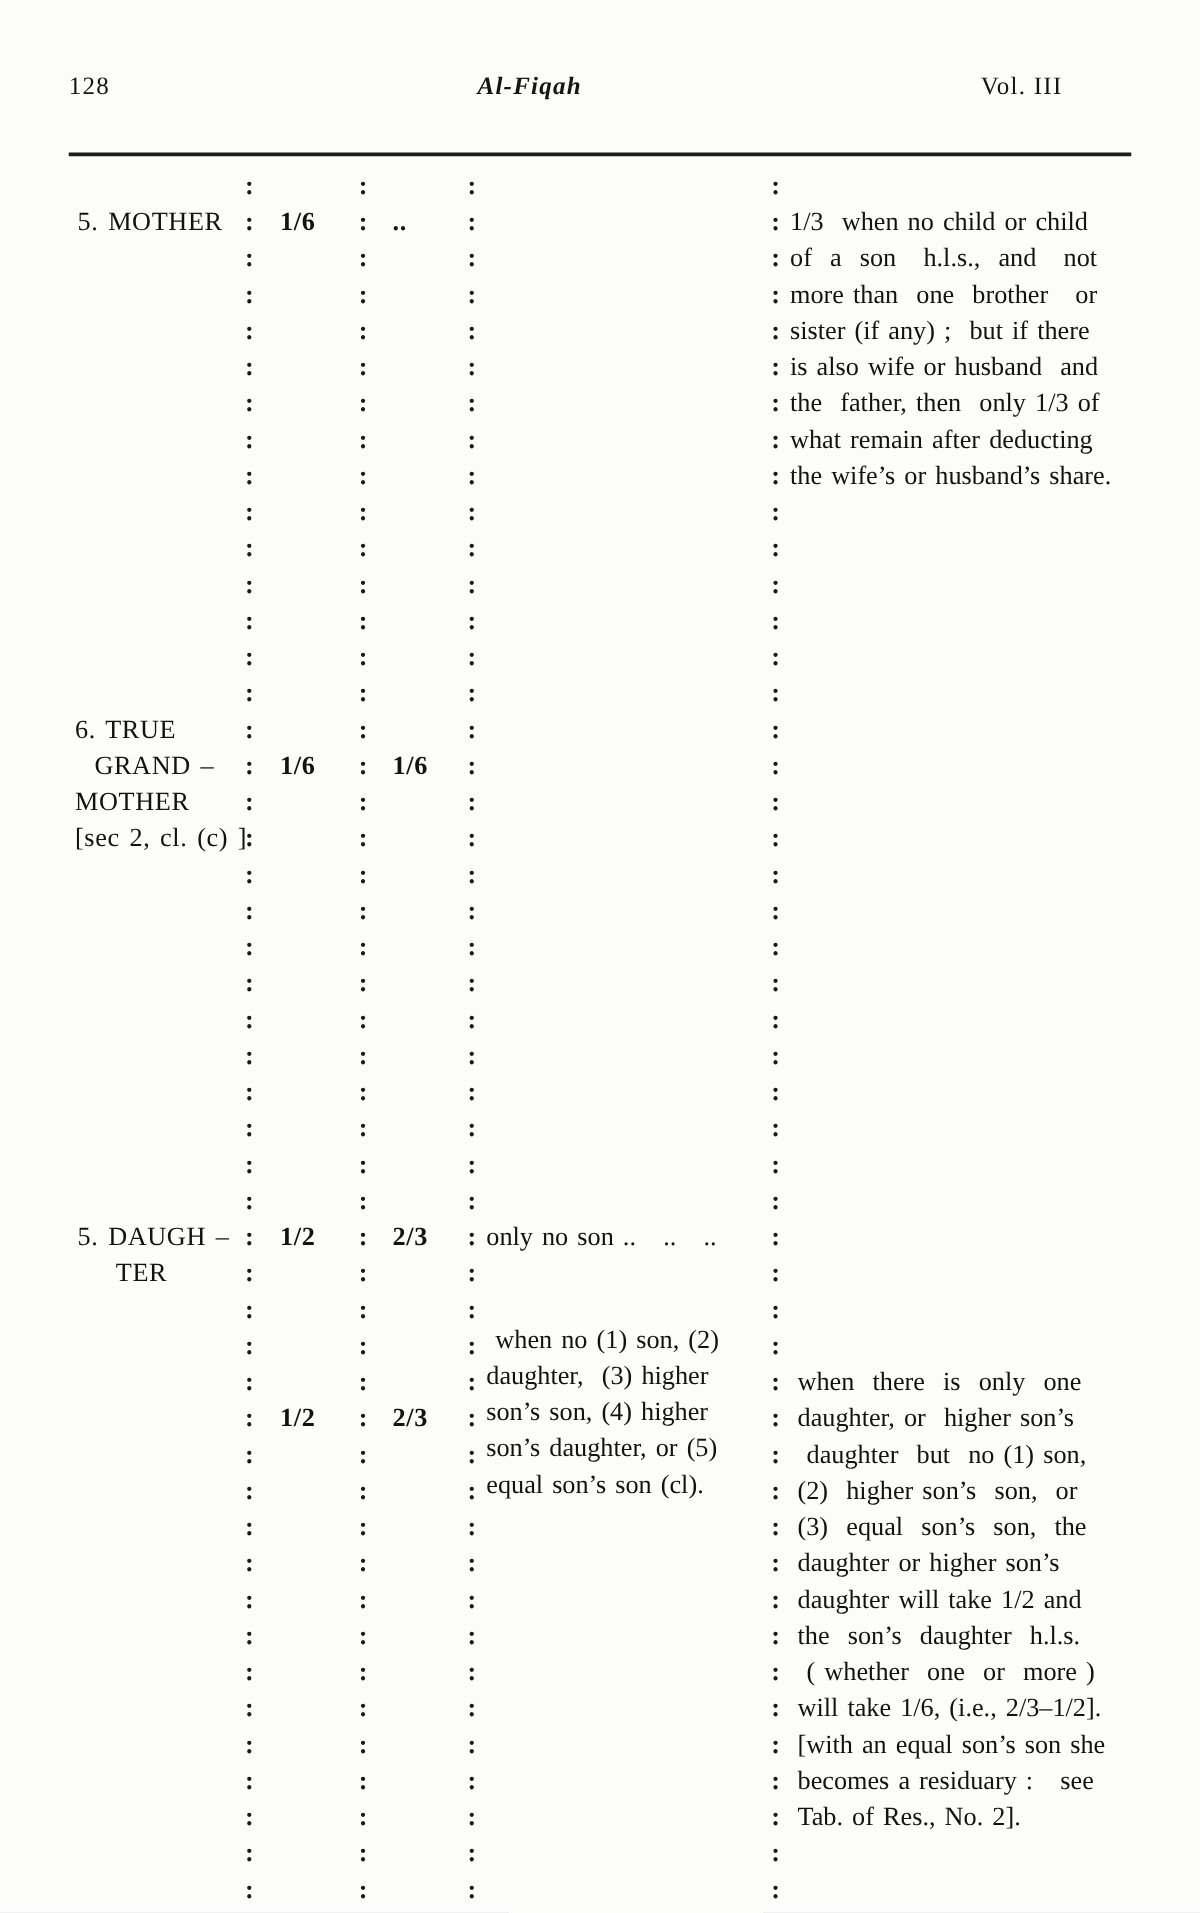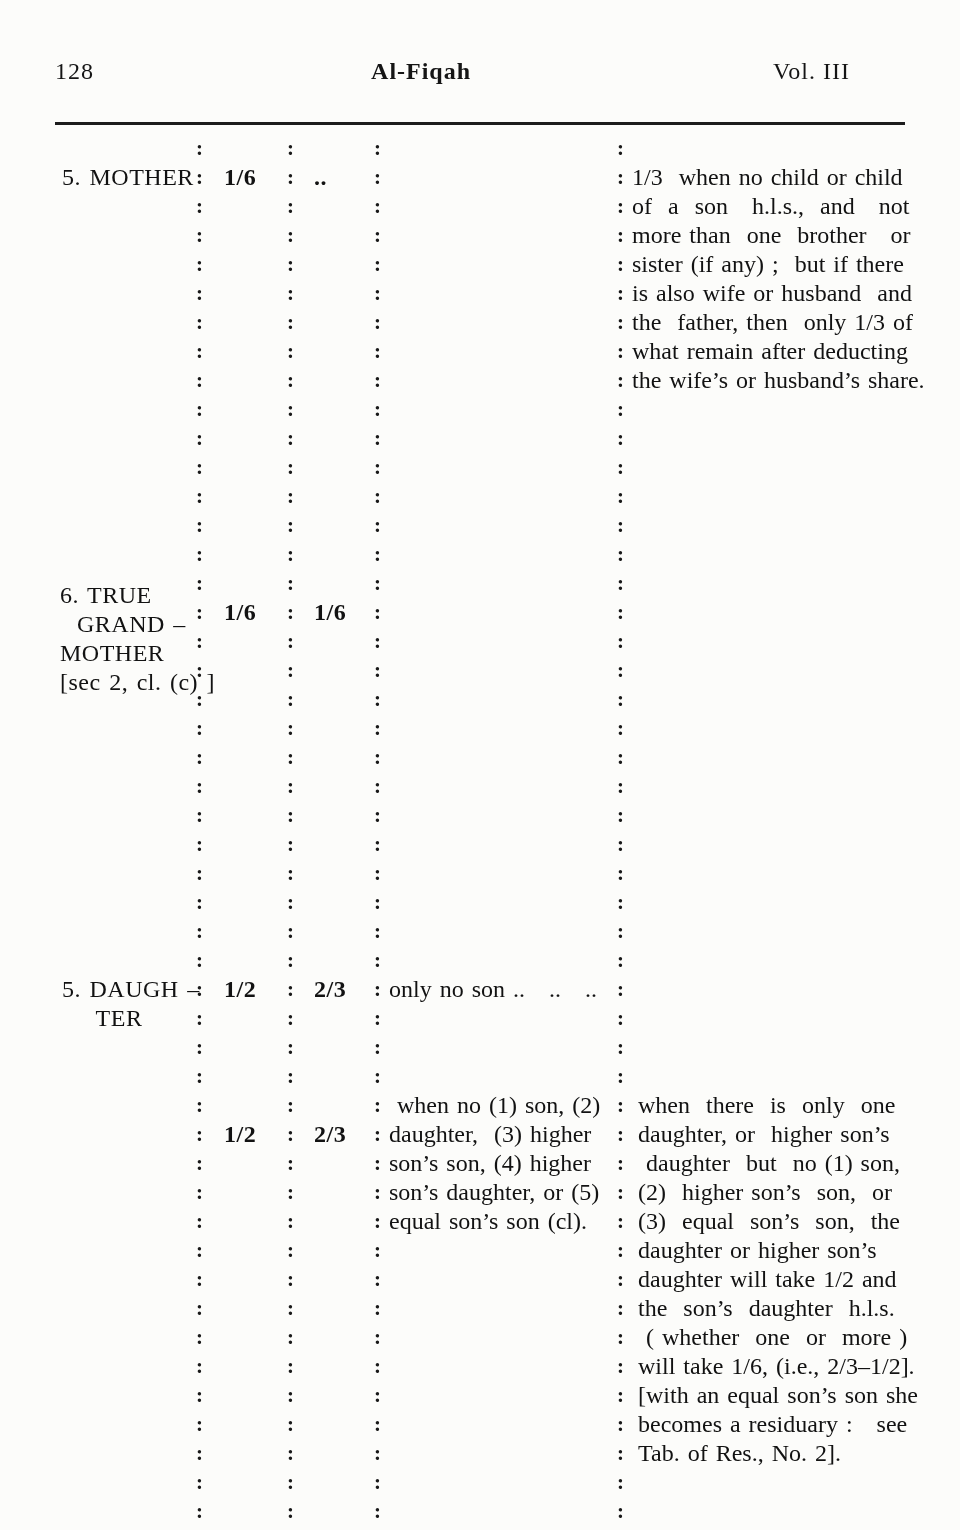--- a/index.html
+++ b/index.html
@@ -8,38 +8,38 @@
     width:960px;height:1530px;
     margin:0 auto;
     background:#fcfcfa;
     font-family:"Liberation Serif","DejaVu Serif",serif;
     color:#151515;
     overflow:hidden;
   }
   .header{
     position:absolute;top:58px;left:55px;width:850px;
     display:flex;justify-content:space-between;align-items:flex-end;
-    font-size:24px;
+    font-size:20px;
   }
   .header .pgnum{letter-spacing:1px;}
-  .header .title{font-weight:bold;letter-spacing:1px;transform:translateX(-40px);}
+  .header .title{font-style:italic;font-weight:bold;letter-spacing:1px;transform:translateX(-40px);}
   .header .vol{letter-spacing:1px;transform:translateX(-55px);}
   .rule{
     position:absolute;top:122px;left:55px;width:850px;height:3px;
     background:#1c1c1c;
   }
   .sep{
     position:absolute;top:134px;
     font-size:21px;line-height:29px;
     white-space:pre;text-align:center;
     font-weight:bold;color:#181818;
   }
   .cell{
     position:absolute;
-    font-size:24px;line-height:29px;
+    font-size:21px;line-height:29px;
     white-space:pre;
     word-spacing:2px;
     color:#121212;
   }
   .cell.name{letter-spacing:0.5px;}
   .cell.share{font-weight:bold;letter-spacing:0.5px;}
 </style>
 </head>
 <body>
 
@@ -251,36 +251,36 @@
   <div class="cell share" style="top:163px;left:314px">..</div>
   <div class="cell" style="top:163px;left:632px">1/3  when no child or child
 of  a  son   h.l.s.,  and   not
 more than  one  brother   or
 sister (if any) ;  but if there
 is also wife or husband  and
 the  father, then  only 1/3 of
 what remain after deducting
 the wife’s or husband’s share.</div>
 
-  <div class="cell name" style="top:581px;left:60px">6. TRUE
+  <div class="cell name" style="top:569px;left:60px">6. TRUE
   GRAND – 
 MOTHER
 [sec 2, cl. (c) ]</div>
   <div class="cell share" style="top:598px;left:224px">1/6</div>
   <div class="cell share" style="top:598px;left:314px">1/6</div>
 
   <div class="cell name" style="top:975px;left:62px">5. DAUGH –
     TER</div>
   <div class="cell share" style="top:975px;left:224px">1/2</div>
   <div class="cell share" style="top:975px;left:314px">2/3</div>
   <div class="cell" style="top:975px;left:389px">only no son ..   ..   ..</div>
 
   <div class="cell share" style="top:1120px;left:224px">1/2</div>
   <div class="cell share" style="top:1120px;left:314px">2/3</div>
-  <div class="cell" style="top:1091px;left:389px"> when no (1) son, (2)
+  <div class="cell" style="top:1057px;left:389px"> when no (1) son, (2)
 daughter,  (3) higher
 son’s son, (4) higher
 son’s daughter, or (5)
 equal son’s son (cl).</div>
   <div class="cell" style="top:1091px;left:638px">when  there  is  only  one
 daughter, or  higher son’s
  daughter  but  no (1) son,
 (2)  higher son’s  son,  or
 (3)  equal  son’s  son,  the
 daughter or higher son’s

